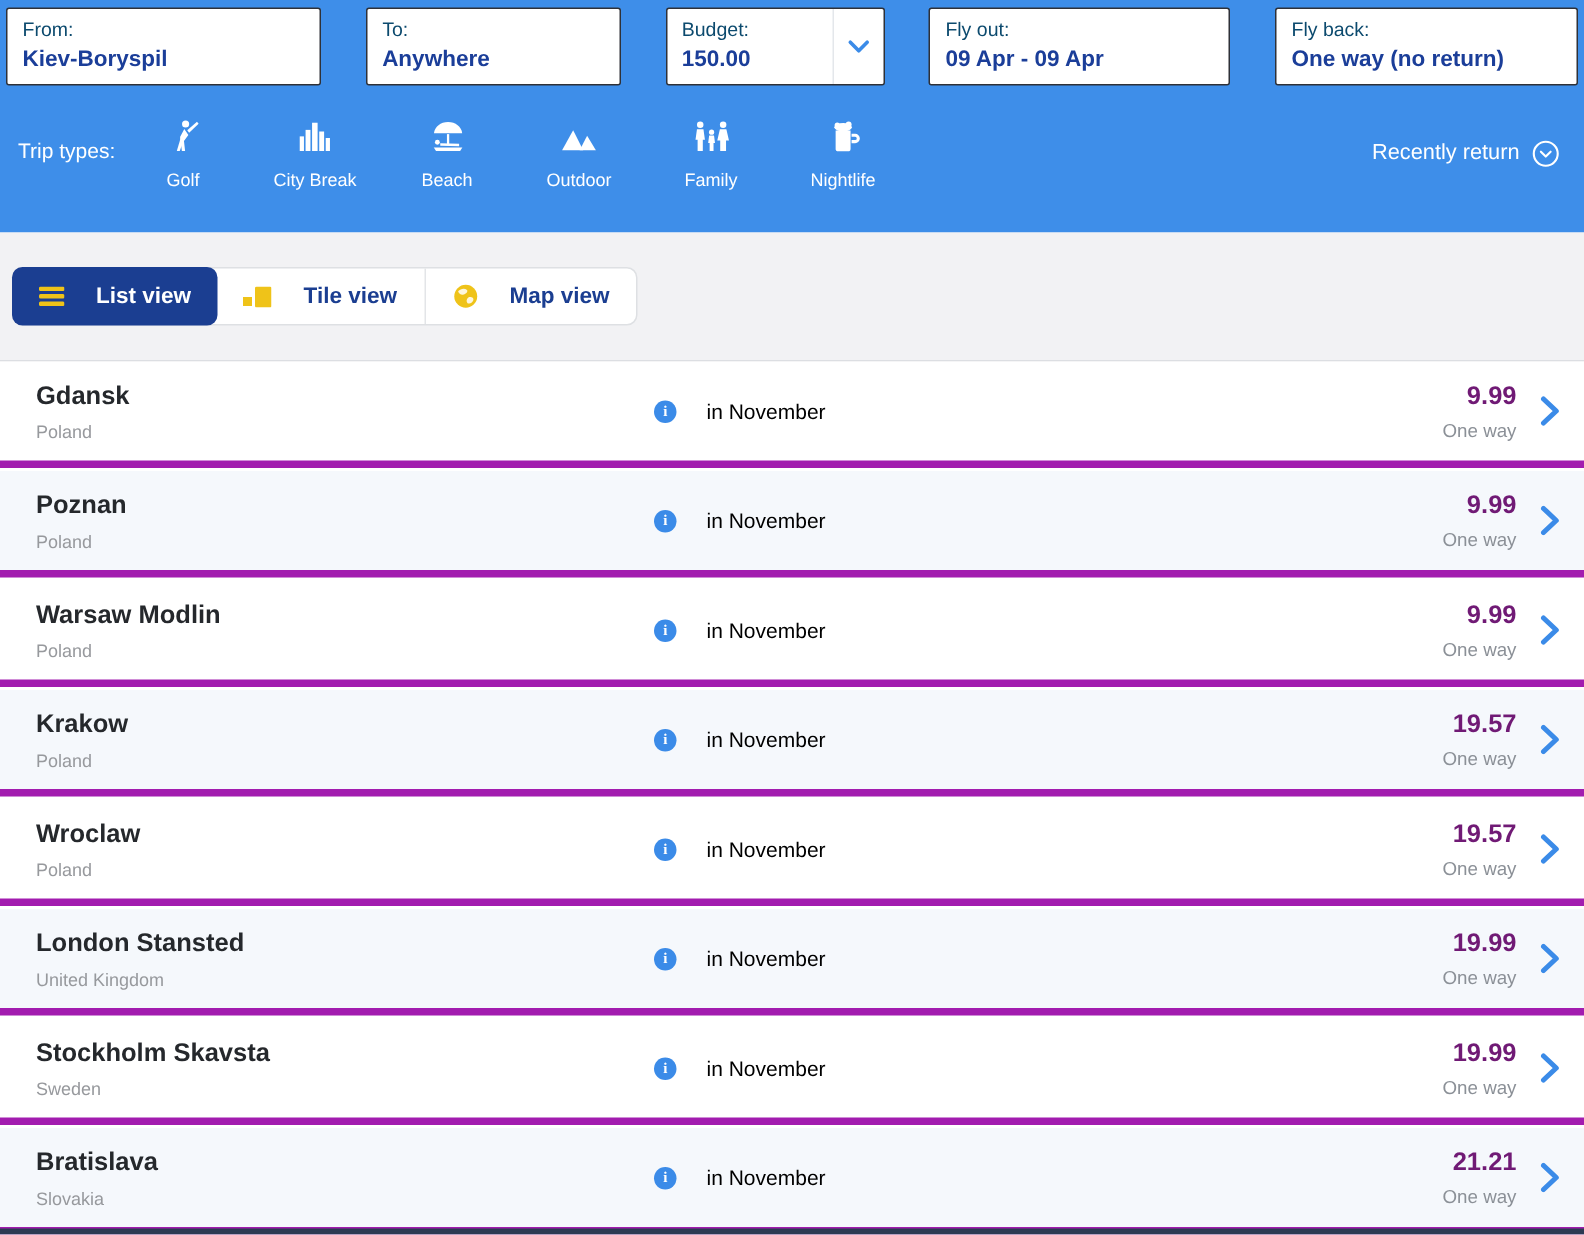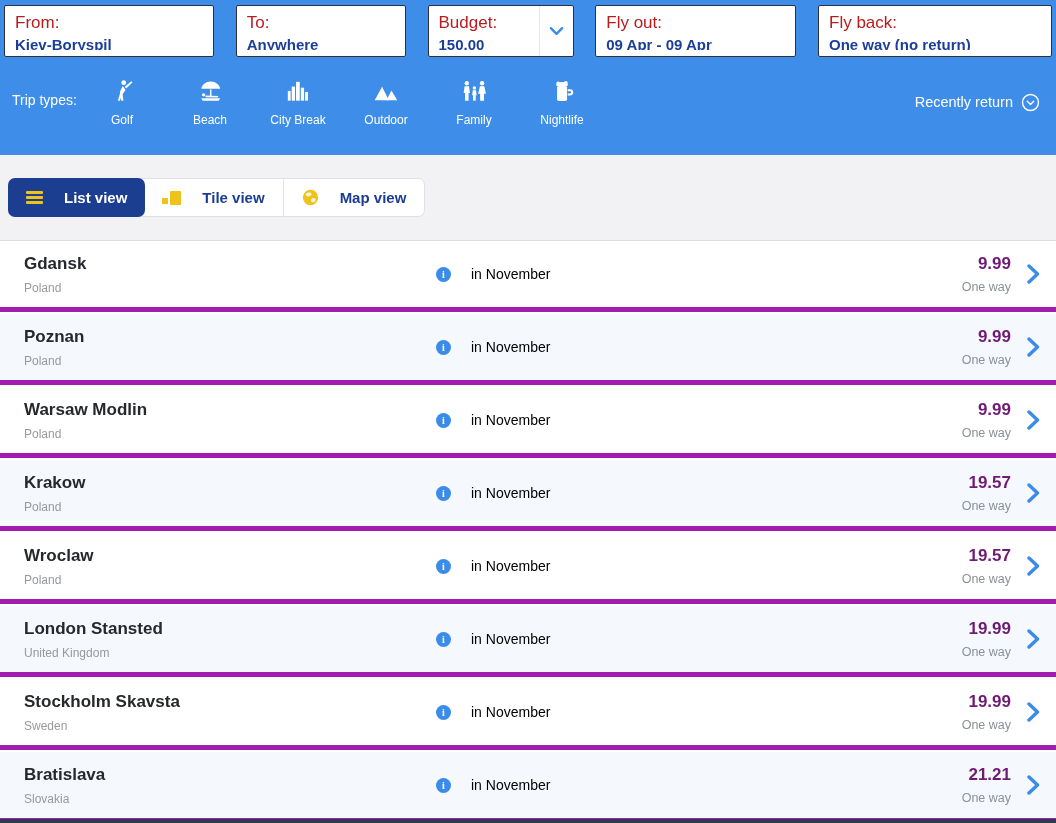--- a/index.html
+++ b/index.html
@@ -27,23 +27,23 @@
     height: 52px;
     padding: 6px 10px 6px 10px;
     display: flex;
     align-items: stretch;
     cursor: pointer;
   }
   .field:nth-child(1) { width: 210px; }
   .field:nth-child(2) { width: 170px; }
   .field:nth-child(3) { width: 146px; }
   .field:nth-child(4) { width: 201px; }
-  .field:nth-child(5) { width: 234px; }
+  .field:nth-child(5) { width: 202px; }
   .field-text { flex: 1; display: flex; flex-direction: column; overflow: hidden; }
-  .field-label { font-size: 17px; color: #b91c1c; line-height: 1.25; }
+  .field-label { font-size: 13px; color: #0c4a6e; line-height: 1.25; }
   .field-value { font-size: 15px; font-weight: bold; color: #1B3E99; margin-top: 3px; white-space: nowrap; }
   .field-dropdown {
     width: 34px;
     margin: -6px -10px -6px 6px;
     border-left: 1px solid #E4E7EB;
     display: flex; align-items: center; justify-content: center;
   }
 
   
   .trip-row {
@@ -213,41 +213,41 @@
               <circle cx="13.6" cy="3.4" r="2.2"></circle>
               <path d="M12.8 6.4 L10.2 11.4 L11.3 20 L13.3 20 L12.6 13.8 L15.3 10.2 Z"></path>
               <path d="M14.6 7.2 L20.6 2 L21.6 3.2 L15.8 8.8 Z"></path>
               <path d="M10.6 11.8 L8.2 20 L10 20 L12 14.4 Z"></path>
             </svg>
           </span>
     <span class="trip-name">Golf</span>
   </div>
         <div class="trip-item">
     <span class="trip-icon">
+            <svg width="26" height="26" viewBox="0 0 24 24" fill="#ffffff">
+              <rect x="2.6" y="11" width="2.6" height="9"></rect>
+              <rect x="6.2" y="7" width="3" height="13"></rect>
+              <rect x="10.2" y="2.6" width="3.4" height="17.4"></rect>
+              <rect x="14.6" y="8" width="3" height="12"></rect>
+              <rect x="18.6" y="12" width="2.6" height="8"></rect>
+            </svg>
+          </span>
+    <span class="trip-name">City Break</span>
+  </div>
+        <div class="trip-item">
+    <span class="trip-icon">
             <svg width="27" height="26" viewBox="0 0 24 24" fill="#ffffff">
               <path d="M12.2 2.2 C7.6 2.2 4 5.2 3.5 9 L20.9 9 C20.4 5.2 16.8 2.2 12.2 2.2 Z"></path>
               <rect x="11.5" y="9.6" width="1.4" height="6.2"></rect>
               <circle cx="5.6" cy="14.6" r="1.5"></circle>
               <path d="M7.4 15.2 L19 15.6 L19 17 L7.4 16.8 Z"></path>
               <path d="M3.4 17.8 L21 17.8 L19.6 20 L4.8 20 Z"></path>
             </svg>
           </span>
     <span class="trip-name">Beach</span>
-  </div>
-        <div class="trip-item">
-    <span class="trip-icon">
-            <svg width="26" height="26" viewBox="0 0 24 24" fill="#ffffff">
-              <rect x="2.6" y="11" width="2.6" height="9"></rect>
-              <rect x="6.2" y="7" width="3" height="13"></rect>
-              <rect x="10.2" y="2.6" width="3.4" height="17.4"></rect>
-              <rect x="14.6" y="8" width="3" height="12"></rect>
-              <rect x="18.6" y="12" width="2.6" height="8"></rect>
-            </svg>
-          </span>
-    <span class="trip-name">City Break</span>
   </div>
         <div class="trip-item">
     <span class="trip-icon">
             <svg width="28" height="26" viewBox="0 0 24 24" fill="#ffffff">
               <path d="M1.6 19.6 L8.4 7.2 L14.6 19.6 Z"></path>
               <path d="M12.4 19.6 L17 10.6 L22.4 19.6 Z"></path>
             </svg>
           </span>
     <span class="trip-name">Outdoor</span>
   </div>

